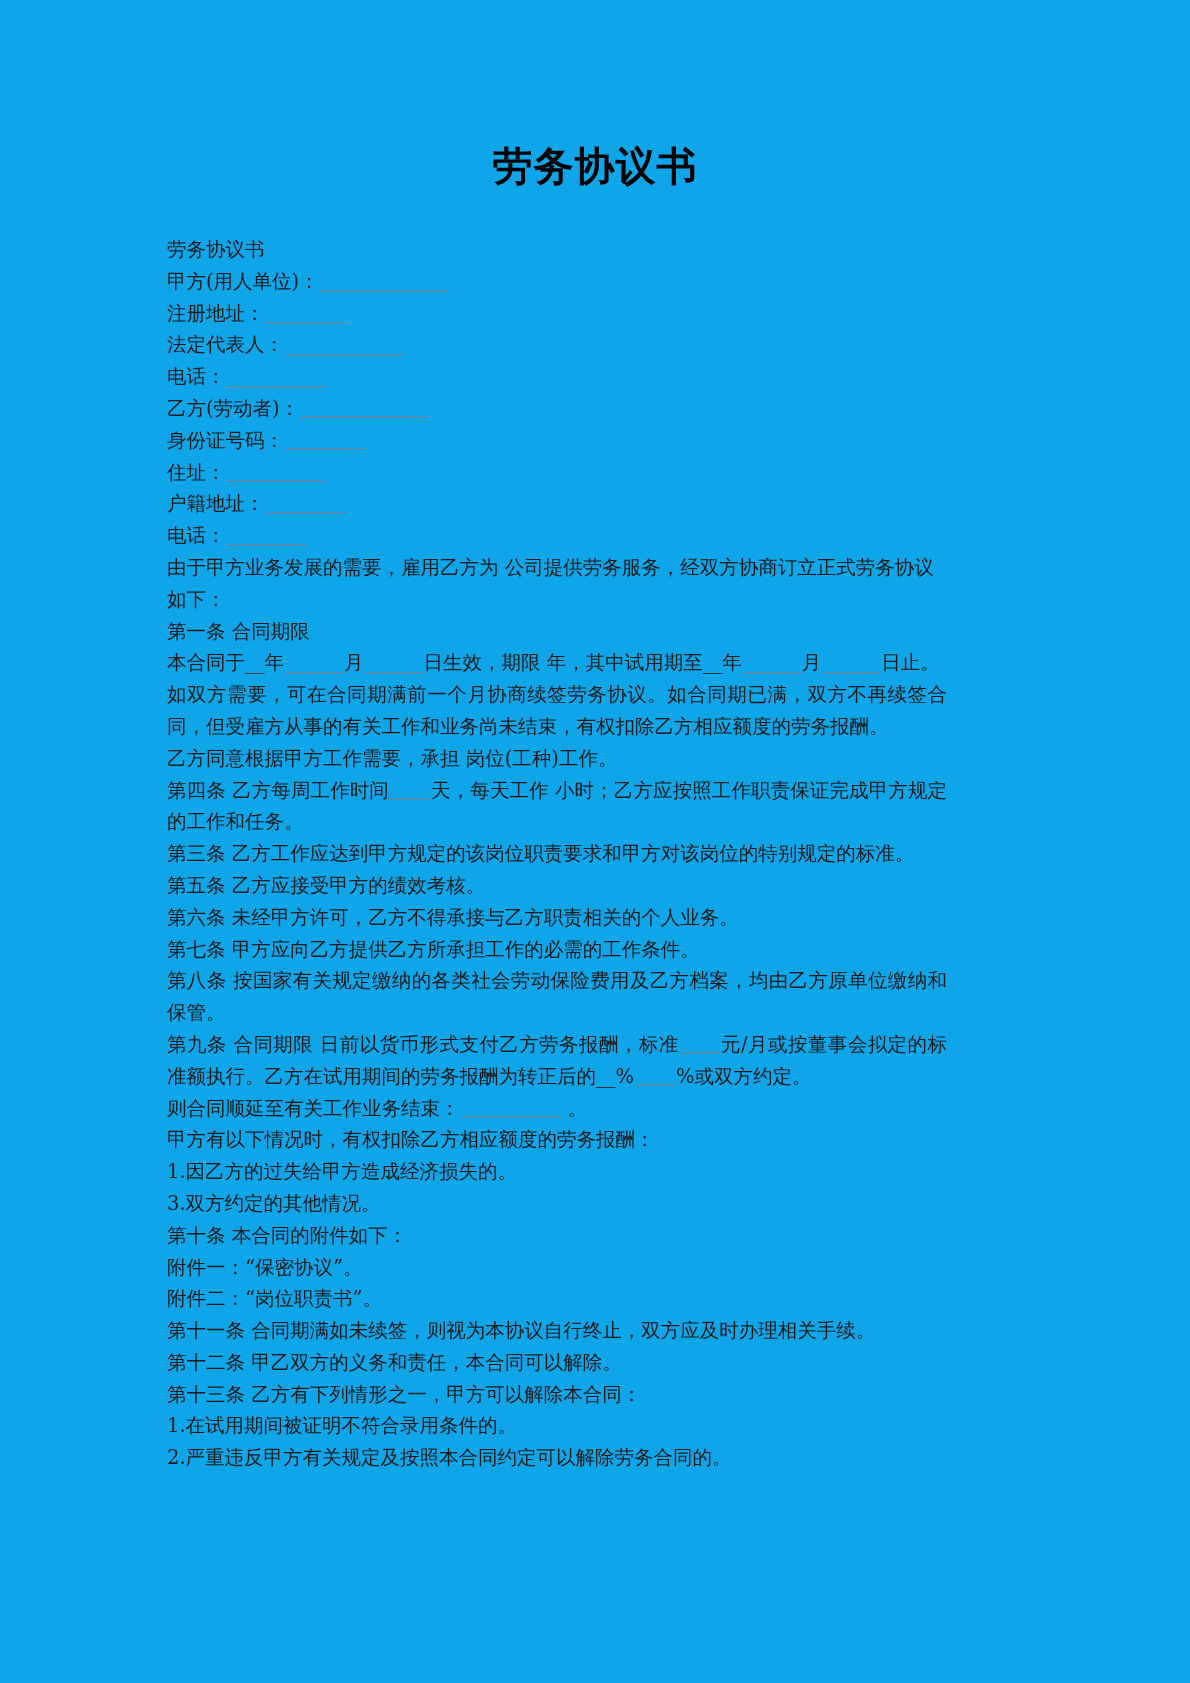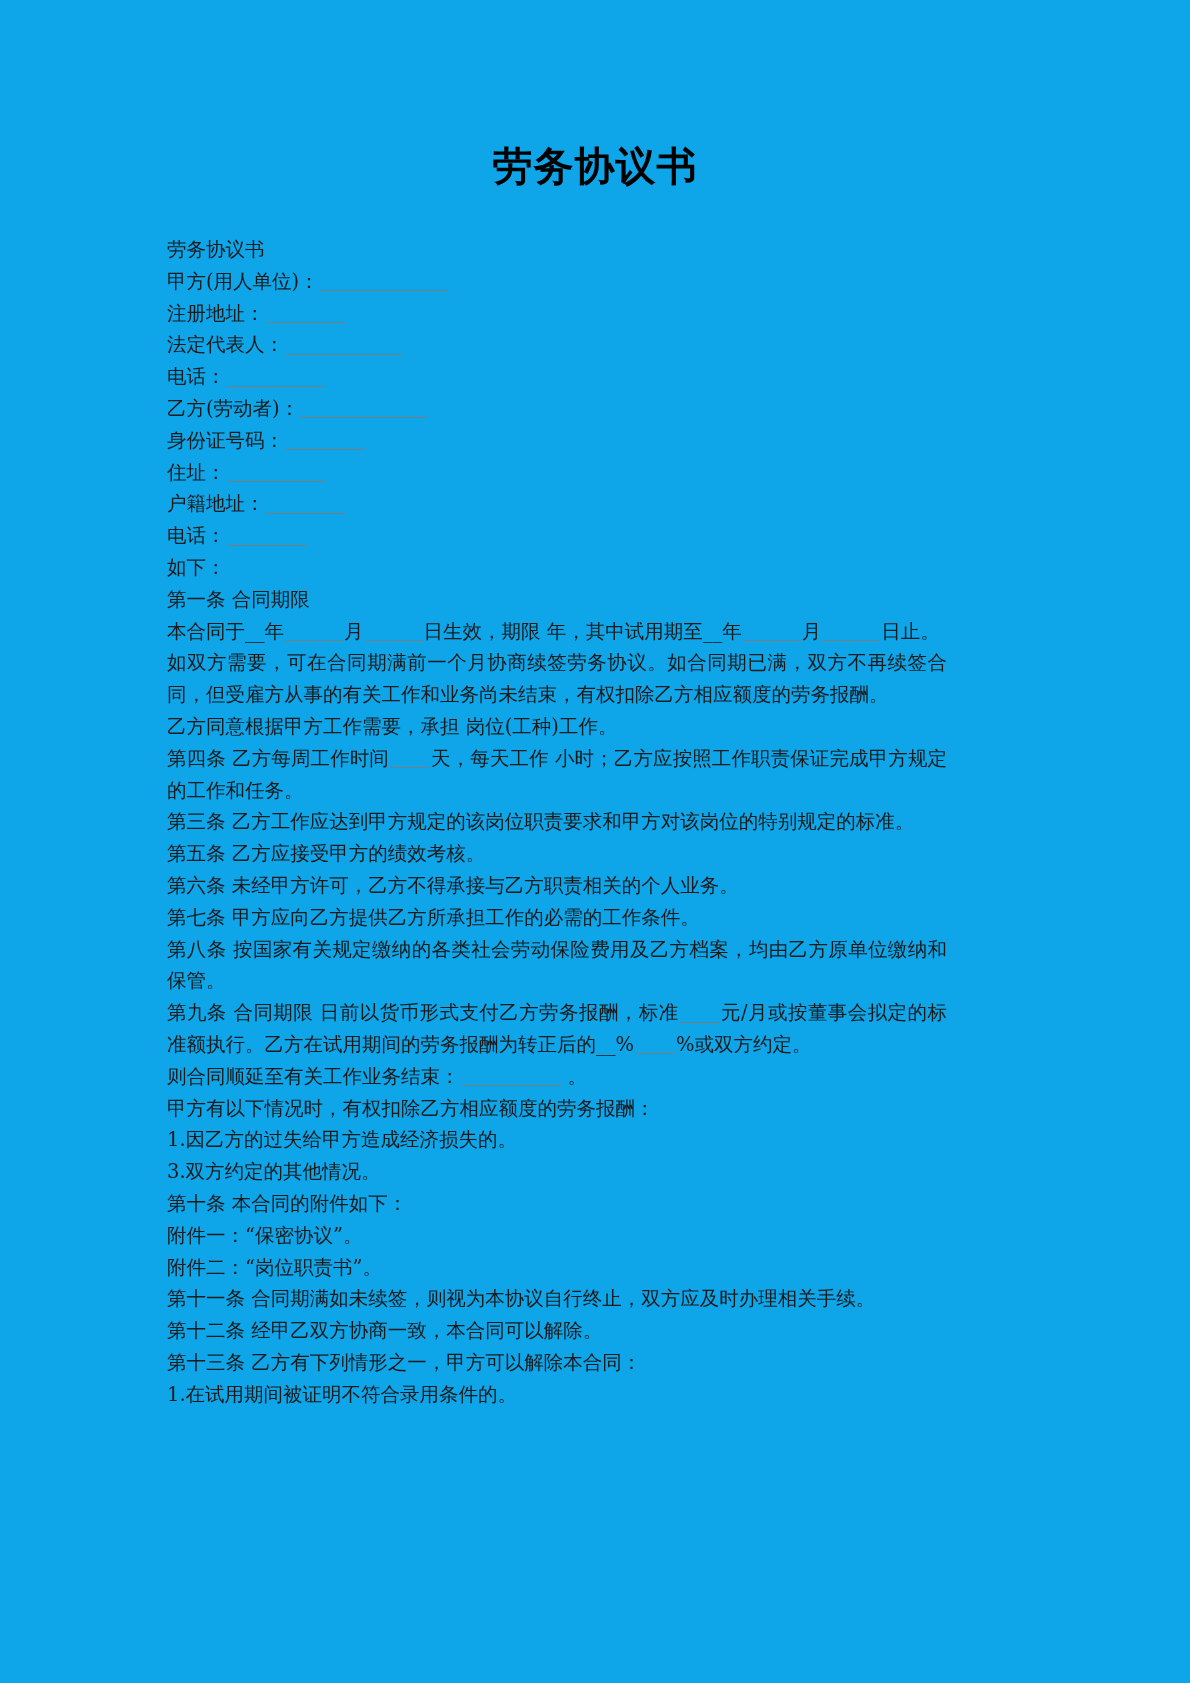--- a/index.html
+++ b/index.html
@@ -87,20 +87,21 @@
     <span class="line"><span>乙方(劳动者)：</span><span class="blank b-xl"></span></span>
 
     <span class="line"><span>身份证号码：</span><span class="blank b-sm"></span></span>
 
     <span class="line"><span>住址：</span><span class="blank b-md"></span></span>
 
     <span class="line"><span>户籍地址：</span><span class="blank b-sm"></span></span>
 
     <span class="line"><span>电话：</span><span class="blank b-sm"></span></span>
 
+    <span class="line">由于甲方业务发展的需要，雇用乙方为 公司提供劳务服务，经双方协商订立正式劳务协议</span>
     <span class="line">如下：</span>
 
     <span class="line">第一条  合同期限</span>
 
     <span class="line wrap"><span>本合同于__年</span><span class="blank b-xs"></span><span>月</span><span class="blank b-xs"></span><span>日生效，期限 年，其中试用期至__年</span><span class="blank b-xs"></span><span>月</span><span class="blank b-xs"></span><span>日止。</span></span>
 
     <span class="line wrap">如双方需要，可在合同期满前一个月协商续签劳务协议。如合同期已满，双方不再续签合同，但受雇方从事的有关工作和业务尚未结束，有权扣除乙方相应额度的劳务报酬。</span>
 
     <span class="line">乙方同意根据甲方工作需要，承担  岗位(工种)工作。</span>
 
@@ -120,18 +121,19 @@
 
     <span class="line">甲方有以下情况时，有权扣除乙方相应额度的劳务报酬：</span>
     <span class="line">1.因乙方的过失给甲方造成经济损失的。</span>
     <span class="line">3.双方约定的其他情况。</span>
 
     <span class="line">第十条  本合同的附件如下：</span>
     <span class="line">附件一：“保密协议”。</span>
     <span class="line">附件二：“岗位职责书”。</span>
 
     <span class="line">第十一条  合同期满如未续签，则视为本协议自行终止，双方应及时办理相关手续。</span>
-    <span class="line">第十二条  经甲乙双方协商一致，本合同可以解除。</span>
+    <span class="line">第十二条  甲乙双方的义务和责任，本合同可以解除。</span>
     <span class="line">第十三条  乙方有下列情形之一，甲方可以解除本合同：</span>
     <span class="line">1.在试用期间被证明不符合录用条件的。</span>
+    <span class="line">2.严重违反甲方有关规定及按照本合同约定可以解除劳务合同的。</span>
 
   </div>
 </div>
 
 </body></html>

